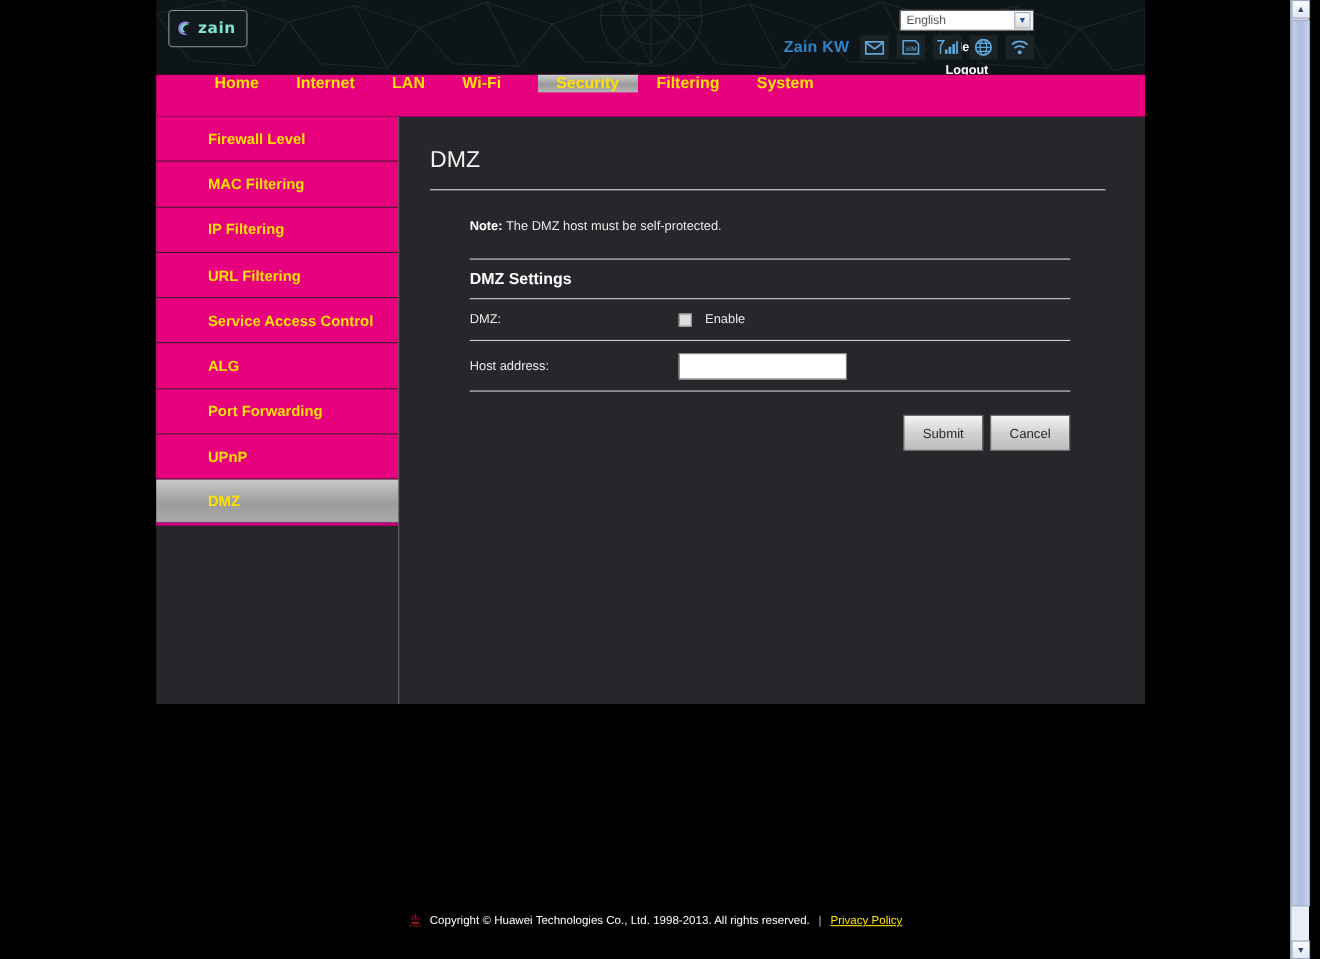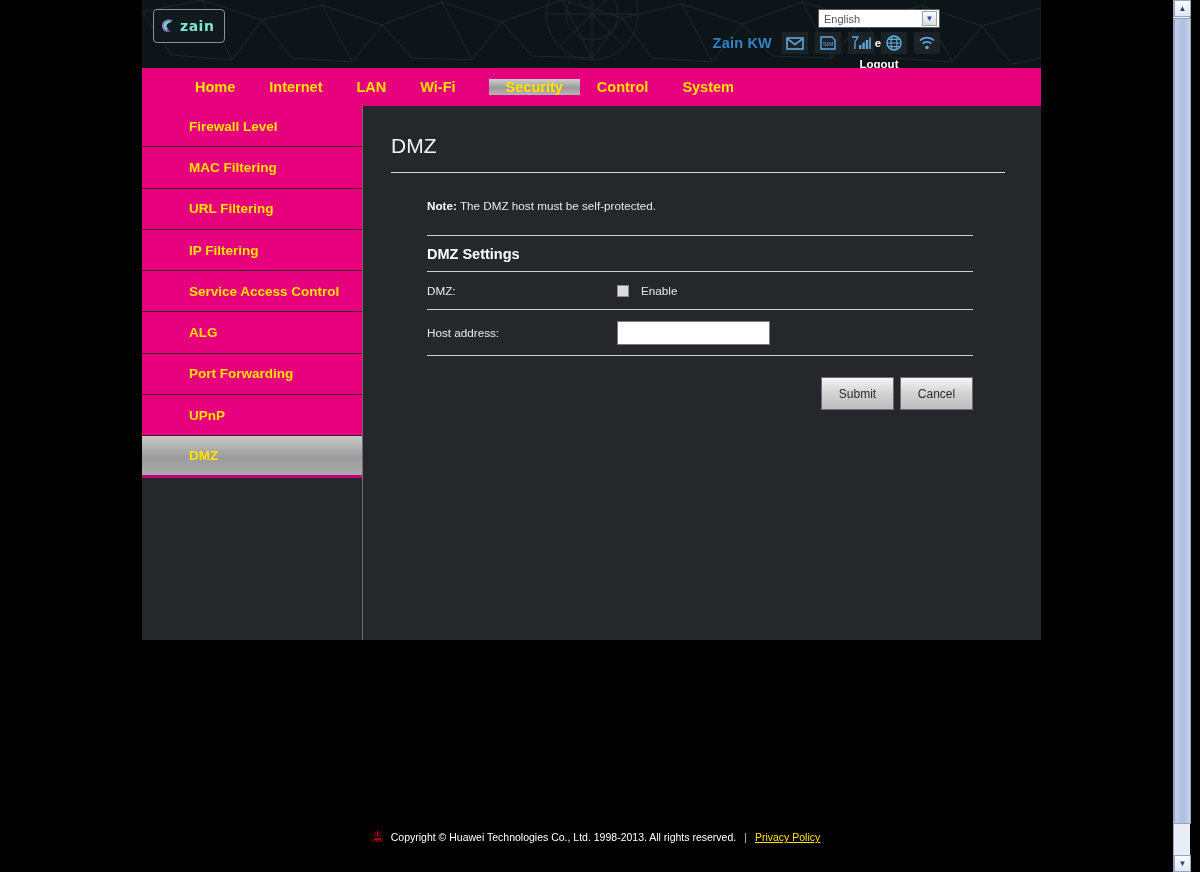--- a/index.html
+++ b/index.html
@@ -86,21 +86,21 @@
     background: #1b2327;
     display: flex; align-items: center; justify-content: center;
   }
   .hdr-icon svg { display: block; }
 
   
   #nav {
     position: relative;
     height: 38px;
     background: #e6007e;
-    display: flex; align-items: center;
+    display: flex; align-items: flex-start;
     padding-left: 36px;
   }
   .nav-item {
     display: flex; align-items: center;
     padding: 0 17px;
     font-size: 14.5px; font-weight: bold;
     color: #ffe100;
     cursor: pointer;
   }
   .nav-item.active {
@@ -336,40 +336,40 @@
         <div class="nav-item">
           <span>LAN</span>
         </div>
         <div class="nav-item">
           <span>Wi-Fi</span>
         </div>
         <div class="nav-item active">
           <span>Security</span>
         </div>
         <div class="nav-item">
-          <span>Control</span>
+          <span>Filtering</span>
         </div>
         <div class="nav-item">
           <span>System</span>
         </div>
       </div>
 
     <div id="body-split">
       <div id="sidebar">
           <div class="side-item">
             <span>Firewall Level</span>
           </div>
           <div class="side-item">
             <span>MAC Filtering</span>
           </div>
           <div class="side-item">
+            <span>IP Filtering</span>
+          </div>
+          <div class="side-item">
             <span>URL Filtering</span>
-          </div>
-          <div class="side-item">
-            <span>IP Filtering</span>
           </div>
           <div class="side-item">
             <span>Service Access Control</span>
           </div>
           <div class="side-item">
             <span>ALG</span>
           </div>
           <div class="side-item">
             <span>Port Forwarding</span>
           </div>

